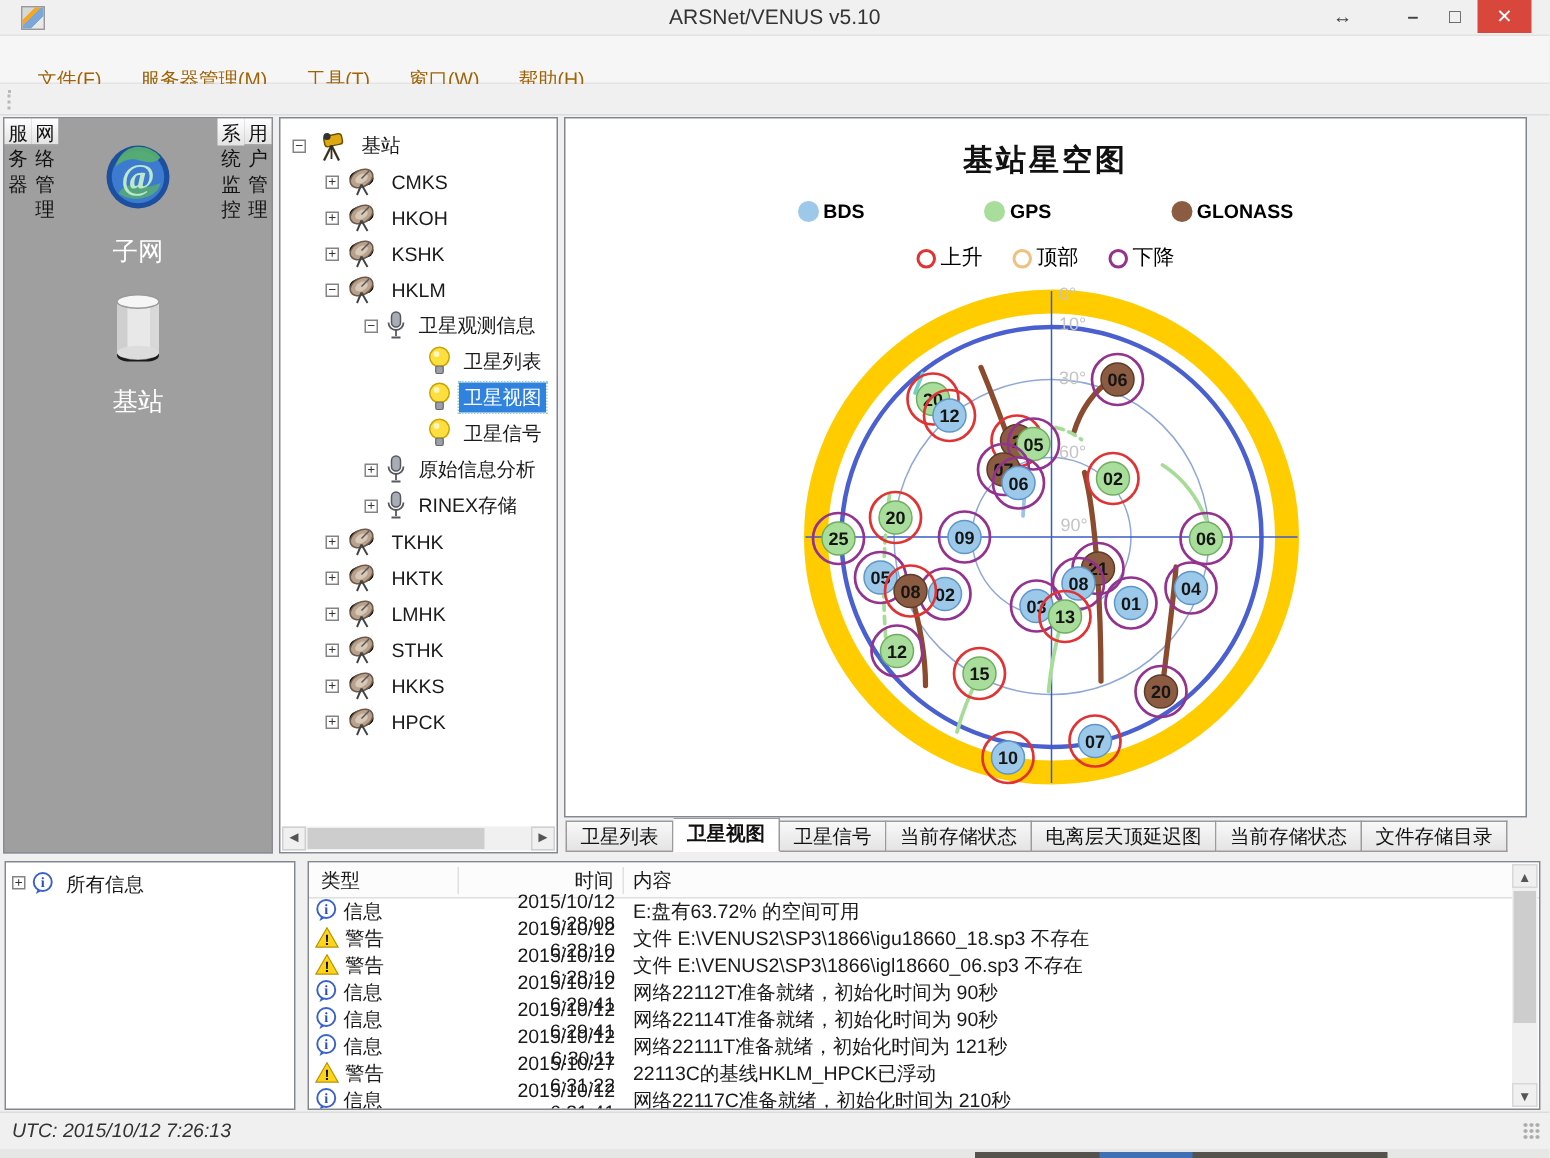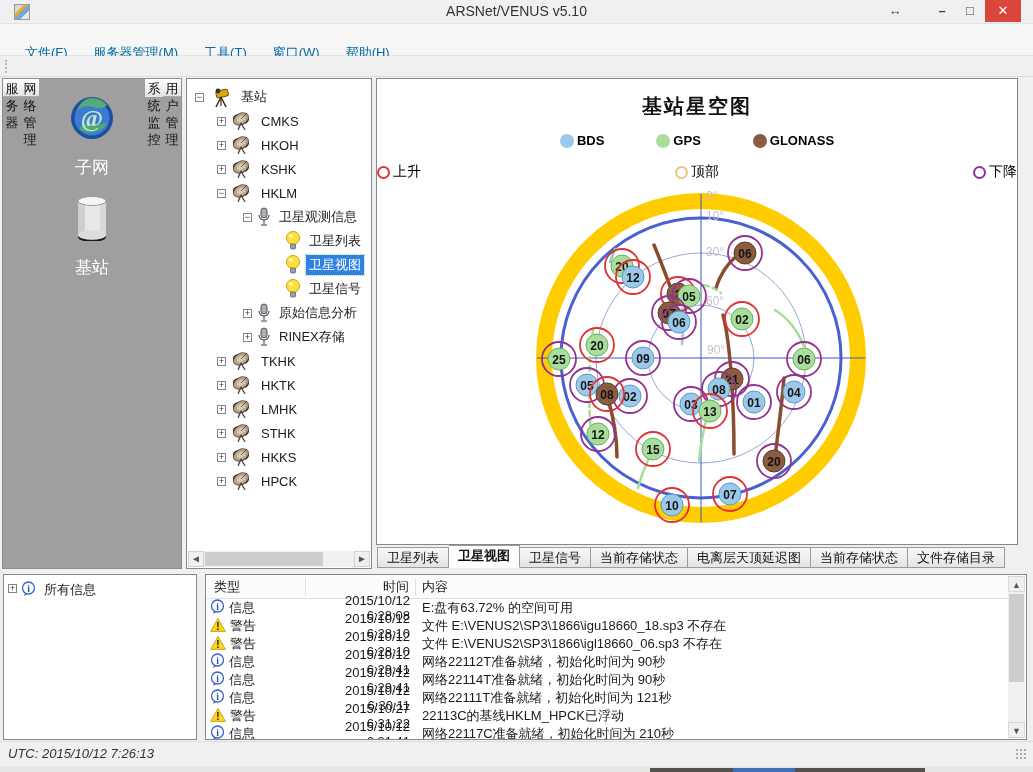--- a/index.html
+++ b/index.html
@@ -12,21 +12,21 @@
   .app-icon { left:14px; top:4px; width:16px; height:16px; background:linear-gradient(135deg,#d8d8d8 0 30%,#f5a623 30% 45%,#7aa7d8 45% 70%,#e8e8e8 70%); border:1px solid #9a9a9a; }
   .title-text { left:0; top:3px; width:1033px; text-align:center; font-size:14px; color:#333; }
   .winbtn { top:0; height:22px; text-align:center; line-height:22px; color:#444; font-size:13px; }
   .btn-move { left:880px; width:30px; }
   .btn-min { left:928px; width:28px; font-weight:bold; }
   .btn-max { left:956px; width:28px; }
   .btn-close { left:985px; width:36px; background:#d8463c; color:#fff; font-weight:bold; }
 
   
   .menubar { left:0; top:24px; width:1033px; height:32px; background:#f6f6f6; border-bottom:1px solid #e4e4e4; display:flex; align-items:center; padding-left:14px; gap:4px; }
-  .menu-item { padding:4px 11px; color:#0369a1;margin-top:27px; }
+  .menu-item { padding:4px 11px; color:#a16207;margin-top:27px; }
   .toolbar { left:0; top:56px; width:1033px; height:21px; background:#f0f0f0; border-bottom:1px solid #dcdcdc; }
   .toolgrip { left:5px; top:60px; width:3px; height:13px; border-left:2px dotted #b8b8b8; }
 
   
   .accordion { left:2px; top:78px; width:180px; height:491px; border:1px solid #898c95; display:flex; background:#9f9f9f; }
   .acc-header { height:18px; flex:0 0 18px; background:linear-gradient(#fdfdfd,#e3e3e3); border-bottom:1px solid #a8a8a8; border-top:1px solid #fff; text-align:center; font-size:13px; line-height:17px; color:#111; }
   .acc-body { flex:1 1 auto; background:#9f9f9f; display:flex; flex-direction:column; align-items:center; padding-top:16px; gap:14px; overflow:hidden; }
   .acc-item { display:flex; flex-direction:column; align-items:center; width:100%; }
   .acc-item .lbl { color:#fff; margin-top:12px; font-size:17px; }
 
@@ -40,22 +40,22 @@
   .tree-label { font-size:13px; white-space:nowrap; padding:1px 3px; }
   .tree-label.selected { background:#2f82dd; color:#fff; outline:1px dotted #9cc; }
   .hscroll { position:absolute; left:1px; bottom:1px; width:182px; height:16px; background:#f0f0f0; }
   .hs-arrow { position:absolute; top:0; width:16px; height:16px; background:#f0f0f0; border:1px solid #d0d0d0; color:#555; font-size:10px; text-align:center; line-height:14px; }
   .hs-thumb { position:absolute; left:17px; top:1px; width:118px; height:14px; background:#cdcdcd; }
 
   
   .viewpanel { left:376px; top:78px; width:642px; height:467px; background:#fff; border:1px solid #828790; overflow:hidden; }
   .sky-title { position:absolute; left:0; top:14px; width:100%; text-align:center; font-size:20px; font-weight:bold; letter-spacing:2px; color:#111; }
   .legend-row { position:absolute; width:100%; display:flex; justify-content:center; align-items:center; }
-  .legend-row.sys { top:54px; gap:52px; }
-  .legend-row.status { top:84px; gap:48px;justify-content:space-between; }
+  .legend-row.sys { top:54px; gap:80px; }
+  .legend-row.status { top:84px; gap:20px; }
   .leg-item { display:flex; align-items:center; gap:3px; font-weight:bold; font-size:13px; color:#000; }
   .leg-dot { width:14px; height:14px; border-radius:50%; }
   .leg-ring { width:13px; height:13px; border-radius:50%; background:#fff; border:2px solid; }
   .leg-status-lbl { font-weight:normal; font-size:14px; }
   #skySvg { position:absolute; left:0; top:0; }
 
   
   .tabstrip { left:377px; top:545px; height:23px; display:flex; align-items:flex-end; }
   .tab { height:21px; padding:0 9px; line-height:20px; font-size:13px; background:linear-gradient(#f8f8f8,#e4e4e4); border:1px solid #9b9b9b; border-left:none; color:#111; white-space:nowrap; }
   .tab:first-child { border-left:1px solid #9b9b9b; }

